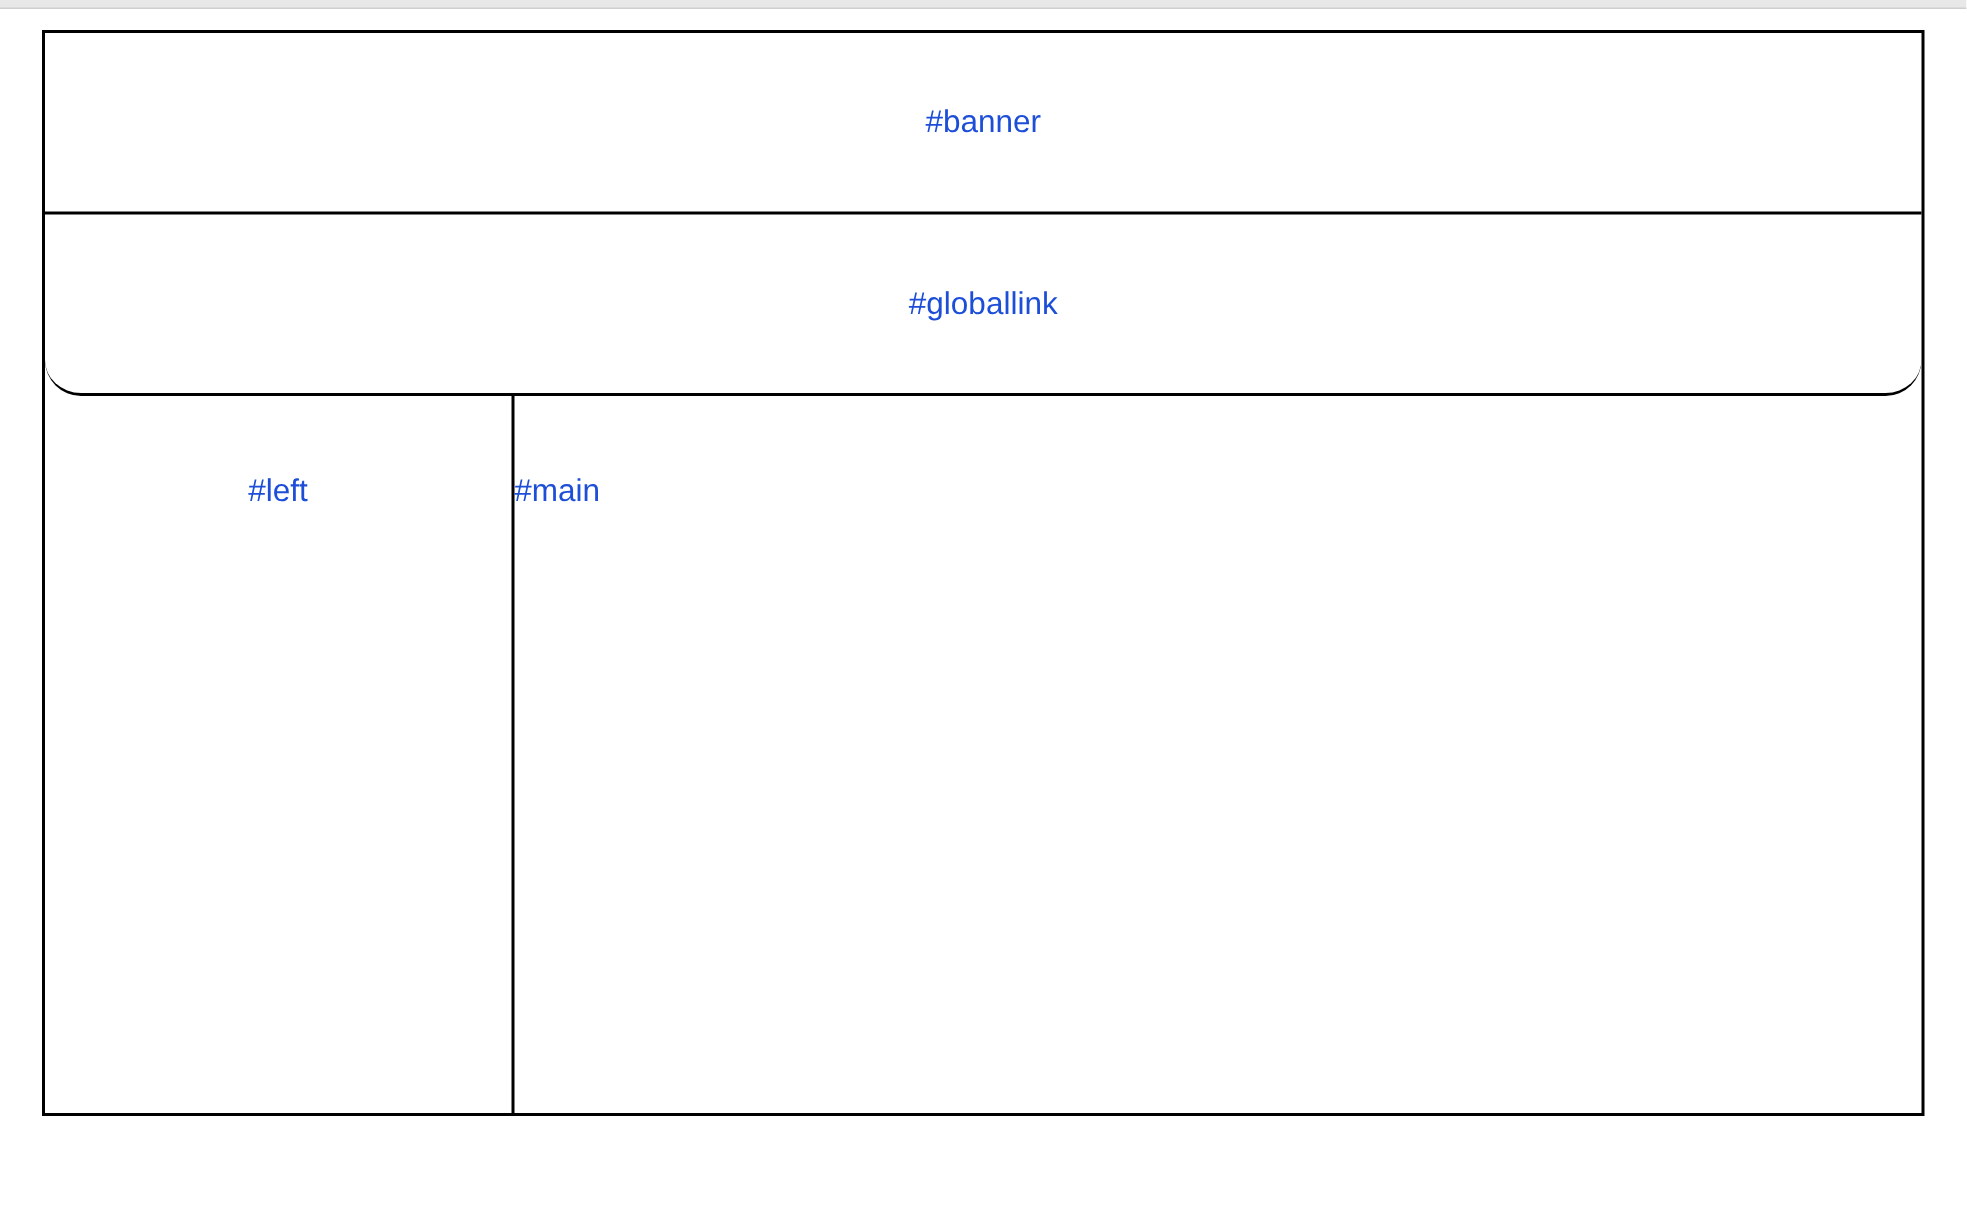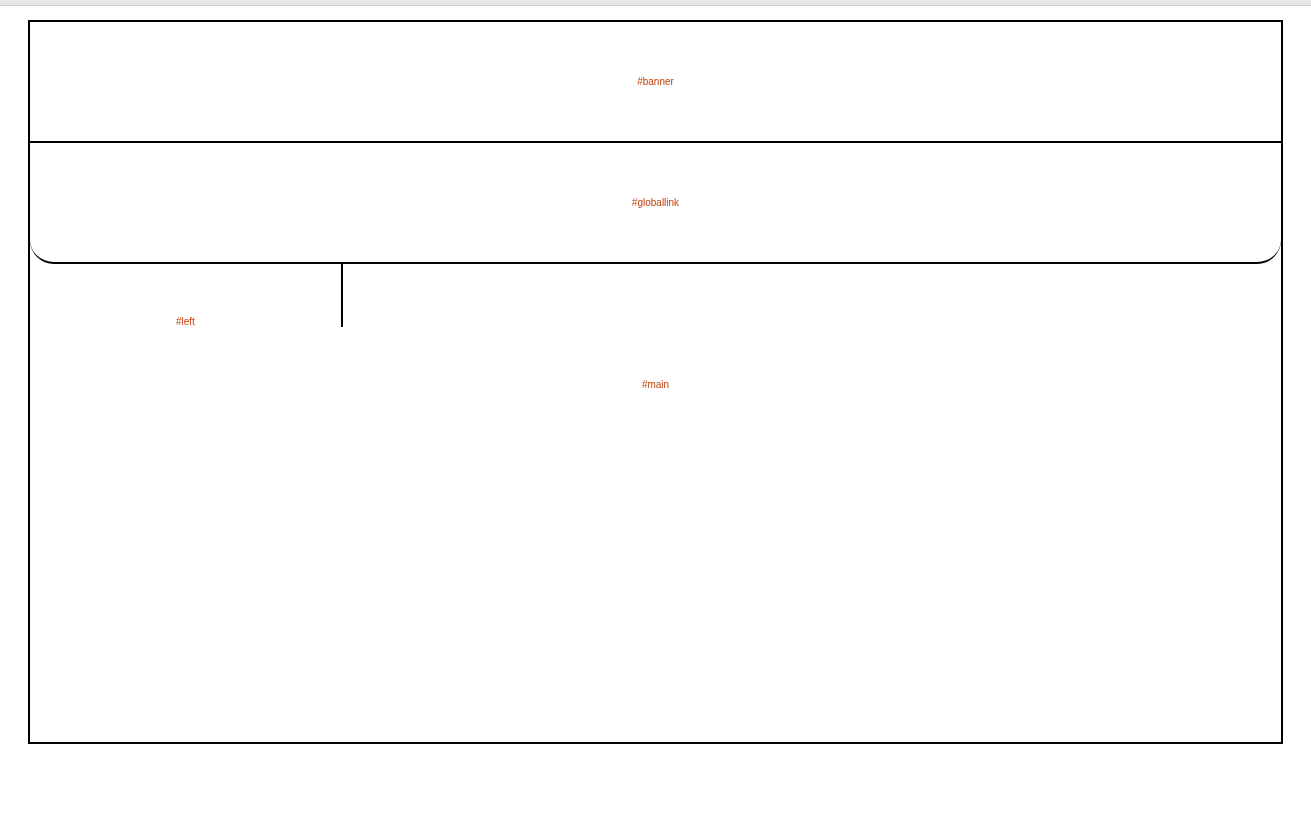--- a/index.html
+++ b/index.html
@@ -41,42 +41,42 @@
       height: 121px;
       border-bottom: 2px solid #000000;
       display: flex;
       align-items: center;
       justify-content: center;
       border-radius: 24px;
     }
     .body-row {
       width: 100%;
       display: flex;
-      flex-direction: column;
+      flex-direction: row;
       height: 478px;
     }
     .left {
       width: 25%;
       min-width: 300px;
       border-right: 2px solid #000000;
       display: flex;
       align-items: flex-start;
       justify-content: center;
       padding-top: 52px;
     }
     .main {
       flex: 1;
       display: flex;
       align-items: flex-start;
-      justify-content: center;
+      justify-content: flex-start;
       padding-top: 52px;
     }
     .label {
-      font-size: 10px;
-      color: #c2410c;
+      font-size: 21px;
+      color: #1d4ed8;
     }
   </style>
 </head>
 <body>
 
 <div class="browser-chrome"></div>
 
 <div class="canvas">
   <div class="container">
 

